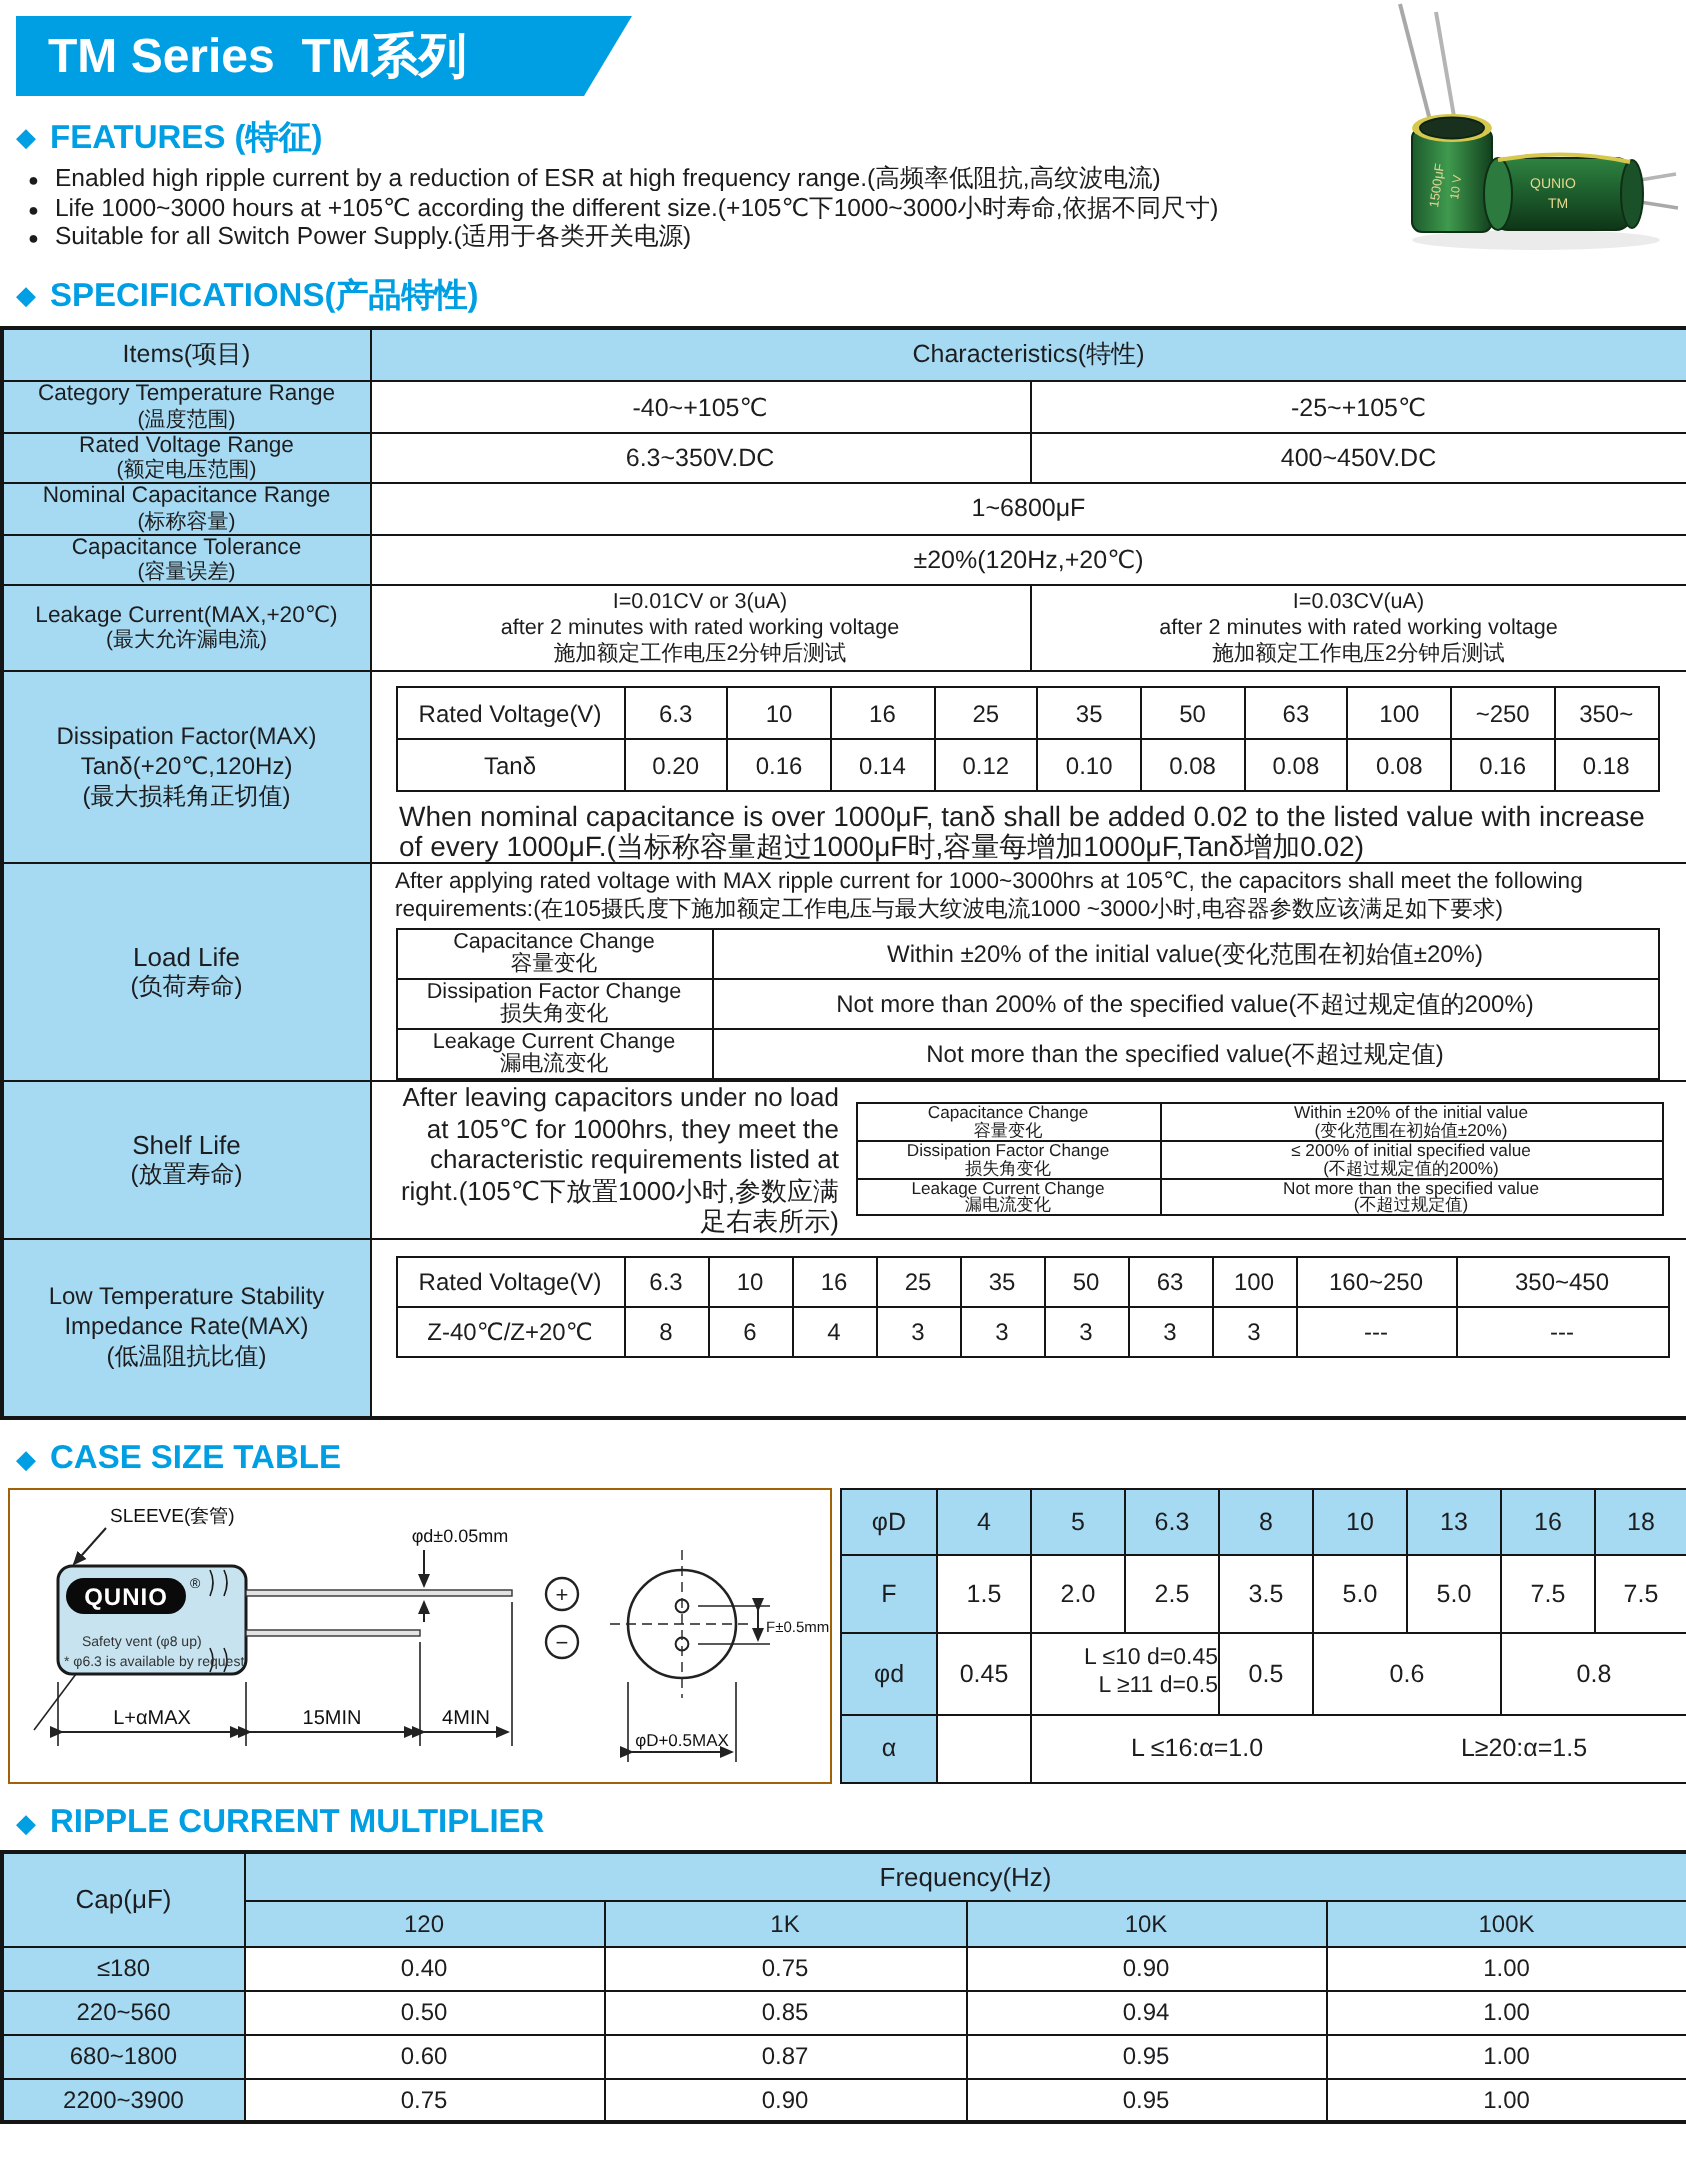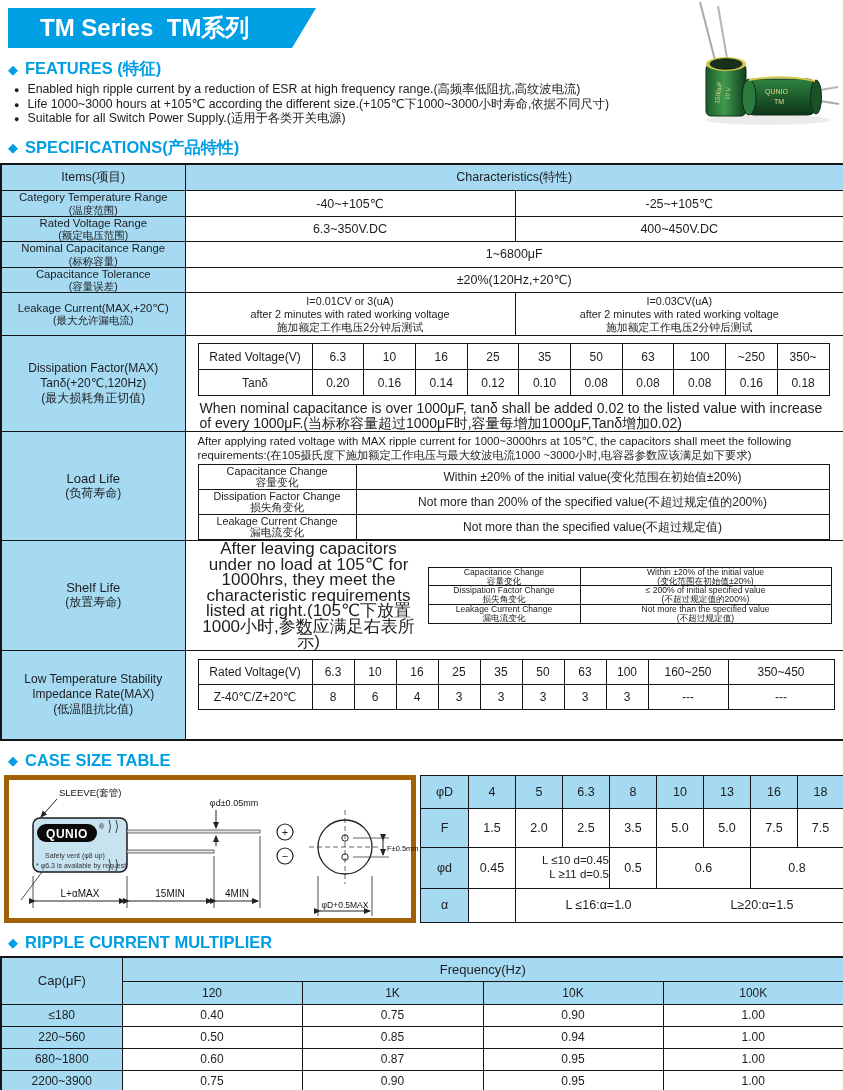--- a/index.html
+++ b/index.html
@@ -8,21 +8,21 @@
     --ink:#1d1d1f;
     --line:#151515;
   }
   *{box-sizing:border-box;margin:0;padding:0}
   body{font-family:"Liberation Sans","DejaVu Sans",sans-serif;color:var(--ink);background:#fff}
   .page{position:relative;width:843px;height:1090px;background:#fff;overflow:hidden;padding-top:8px}
 
   
   .titlebar{margin-left:8px;width:308px;height:40px;background:var(--cyan);
     clip-path:polygon(0 0,100% 0,calc(100% - 24px) 100%,0 100%);
-    display:flex;align-items:center;padding-left:32px}
+    display:flex;align-items:center;padding-left:16px}
   .titlebar span{color:#fff;font-size:24px;font-weight:bold;white-space:pre}
   .subtitle{margin:7px 0 0 10px;font-size:19px;font-weight:600;color:#3a3a3a}
   .photo{position:absolute;top:0;right:0;width:215px;height:130px}
 
   .sec-head{display:flex;align-items:center;margin:10px 0 2px 8px;color:var(--cyan);font-weight:bold;font-size:16.5px}
   .sec-head .dia{font-size:13px;margin-right:7px}
   .features{list-style:none;margin:3px 0 0 14px}
   .features li{display:flex;align-items:flex-start;font-size:12.3px;line-height:13.5px;color:#1c1c1c}
   .features .dot{font-size:9px;margin:1px 8px 0 0}
 
@@ -51,31 +51,31 @@
   .df-table{width:632px;margin:7px 0 0 12px}
   .df-table td{height:26px}
   .df-note{font-size:14px;line-height:15px;text-align:left;margin:5px 14px 0 14px}
 
   .load-intro{font-size:11.3px;line-height:13.5px;text-align:left;margin:3px 6px 2px 12px}
   .load-table{width:632px;margin:1px 0 0 12px}
   .load-table td{height:25px}
   .load-table .sub-lbl div{font-size:10.8px;line-height:11.5px}
 
   .shelf-wrap{display:flex;align-items:center}
-  .shelf-desc{width:222px;font-size:17px;line-height:15.5px;text-align:center;margin-left:12px}
+  .shelf-desc{width:222px;font-size:13px;line-height:15.5px;text-align:right;margin-left:12px}
   .shelf-table{width:404px;margin-left:8px}
   .shelf-table td{height:18px}
   .shelf-table div{font-size:8.6px;line-height:8.8px}
 
   .lt-table{width:636px;margin:8px 0 0 12px}
   .lt-table td{height:25px}
 
   
   .case-row{display:flex;margin:5px 0 0 4px}
-  .drawing{width:412px;height:148px;border:5px solid #a16207;background:#fff}
+  .drawing{width:412px;height:148px;border:1px solid #a16207;background:#fff}
   .case-table{width:423px;margin-left:4px;border:1px solid var(--line)}
   .case-table td{font-size:12.5px}
   .ct-r1 td{height:33px}
   .ct-r2 td{height:38px}
   .ct-r3 td{height:40px}
   .ct-r4 td{height:34px}
   .two-line div{font-size:11.5px;line-height:13.5px;text-align:right}
   .alpha-cell{display:flex;justify-content:space-around;align-items:center;height:100%;font-size:12.5px}
 
   

